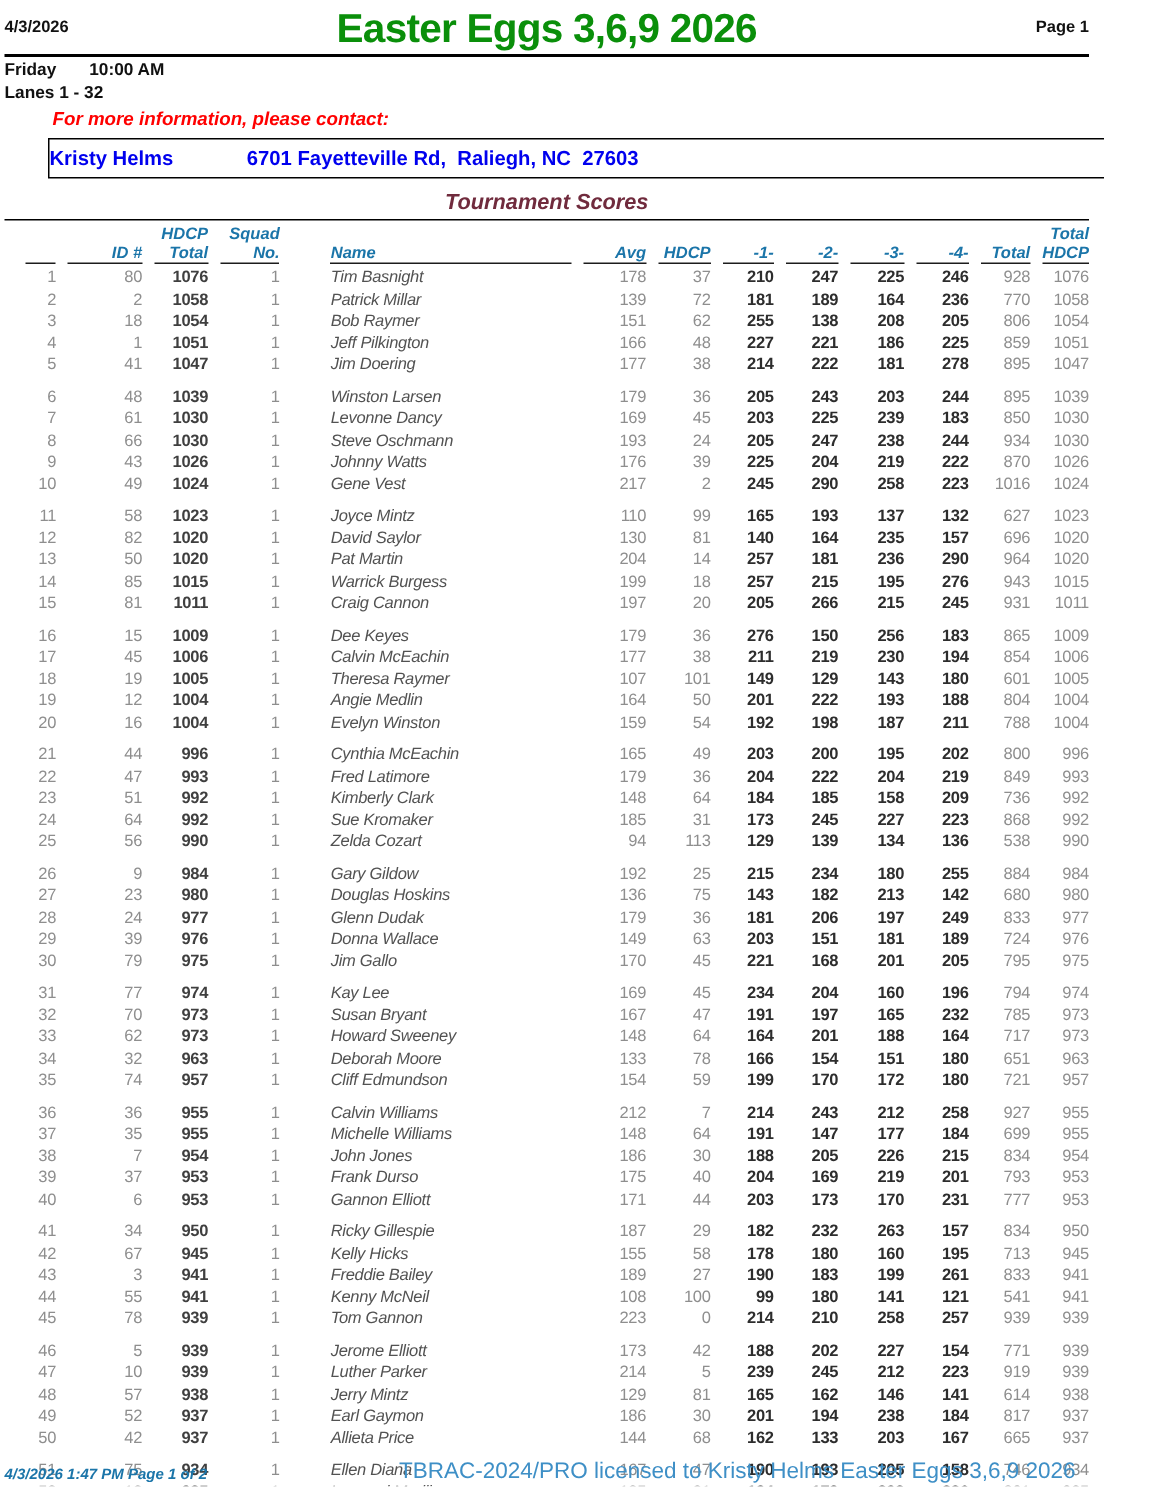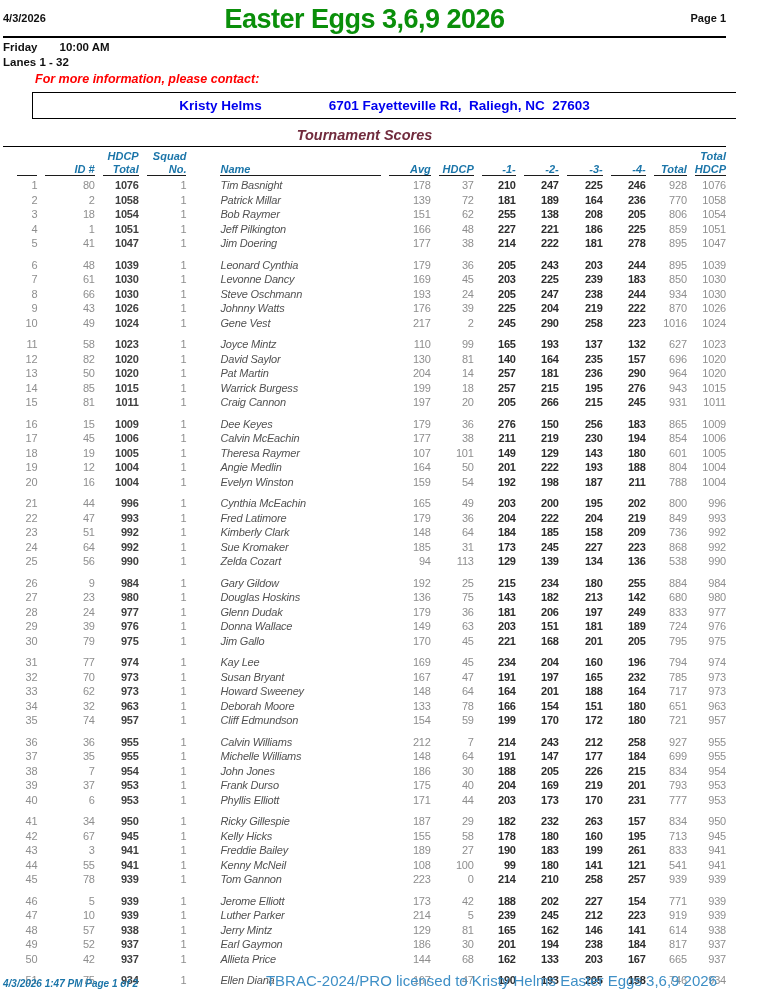--- a/index.html
+++ b/index.html
@@ -9,21 +9,21 @@
 
   
   .top-row { display:flex; justify-content:space-between; align-items:flex-start; }
   .top-date, .top-page { font-size:11px; font-weight:bold; color:#111; padding-top:8px; white-space:nowrap; width:90px; }
   .top-page { text-align:right; }
   .page-title { flex:1; text-align:center; font-size:27px; font-weight:bold; color:var(--green); letter-spacing:-0.5px; line-height:31px; }
   .rule-thick { border-top:2.5px solid #000; margin-top:1px; }
   .sub-row { display:flex; justify-content:space-between; font-size:11.5px; font-weight:bold; color:#111; line-height:15px; margin-top:2px;flex-direction:column; }
   .sub-left .time { margin-left:22px; }
   .contact-note { color:var(--red); font-weight:bold; font-style:italic; font-size:12.5px; line-height:15px; margin-top:2px;margin-left:32px; }
-  .contact-box { margin:5px 0 0 29px; width:705px; height:27px; border:1.5px solid #000; display:flex; align-items:center; justify-content:center; gap:67px; }
+  .contact-box { margin:5px 0 0 29px; width:705px; height:27px; border:1.5px solid #000; display:flex; align-items:center; gap:49px; }
   .contact-box span { color:var(--blue); font-weight:bold; font-size:13.5px; white-space:pre; }
   .section-title { margin-top:8px; text-align:center; font-weight:bold; font-style:italic; font-size:14.5px; color:var(--maroon); }
   .rule-thin { border-top:1.3px solid #000; margin-top:3px; }
 
   
   .c-rank{width:36px} .c-id{width:60px} .c-ht{width:46px} .c-squad{width:54px; padding-right:4px}
   .c-name{width:198px; text-align:left !important; padding-left:30px}
   .c-avg{width:52px} .c-hdcp{width:45px} .c-g1{width:44px} .c-g2{width:45px} .c-g3{width:46px}
   .c-g4{width:45px} .c-tot{width:43px} .c-thd{width:41px}
 
@@ -212,21 +212,21 @@
           <span class="c c-tot t-gray">895</span>
           <span class="c c-thd t-gray">1047</span>
         </div>
       </div>
       <div class="group">
         <div class="r">
           <span class="c c-rank t-gray">6</span>
           <span class="c c-id t-gray">48</span>
           <span class="c c-ht t-htot">1039</span>
           <span class="c c-squad t-gray">1</span>
-          <span class="c c-name t-name">Leonard Cynthia</span>
+          <span class="c c-name t-name">Winston Larsen</span>
           <span class="c c-avg t-gray">179</span>
           <span class="c c-hdcp t-gray">36</span>
           <span class="c c-g1 t-game">205</span>
           <span class="c c-g2 t-game">243</span>
           <span class="c c-g3 t-game">203</span>
           <span class="c c-g4 t-game">244</span>
           <span class="c c-tot t-gray">895</span>
           <span class="c c-thd t-gray">1039</span>
         </div>
         <div class="r">
@@ -734,21 +734,21 @@
           <span class="c c-g3 t-game">219</span>
           <span class="c c-g4 t-game">201</span>
           <span class="c c-tot t-gray">793</span>
           <span class="c c-thd t-gray">953</span>
         </div>
         <div class="r">
           <span class="c c-rank t-gray">40</span>
           <span class="c c-id t-gray">6</span>
           <span class="c c-ht t-htot">953</span>
           <span class="c c-squad t-gray">1</span>
-          <span class="c c-name t-name">Phyllis Elliott</span>
+          <span class="c c-name t-name">Gannon Elliott</span>
           <span class="c c-avg t-gray">171</span>
           <span class="c c-hdcp t-gray">44</span>
           <span class="c c-g1 t-game">203</span>
           <span class="c c-g2 t-game">173</span>
           <span class="c c-g3 t-game">170</span>
           <span class="c c-g4 t-game">231</span>
           <span class="c c-tot t-gray">777</span>
           <span class="c c-thd t-gray">953</span>
         </div>
       </div>

